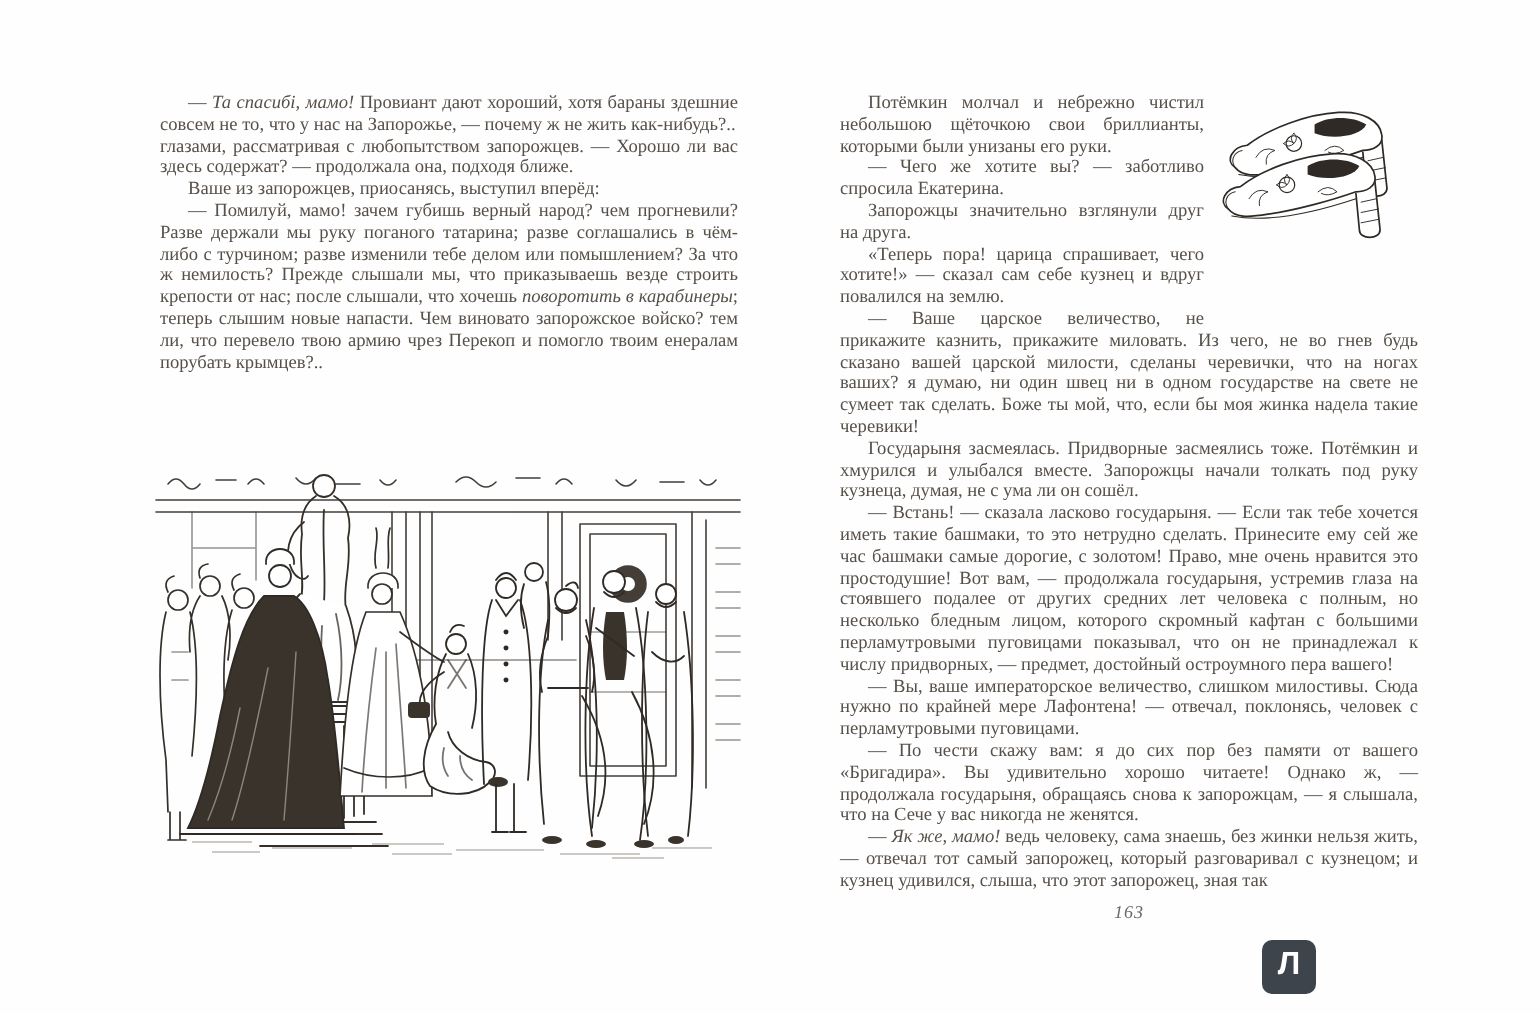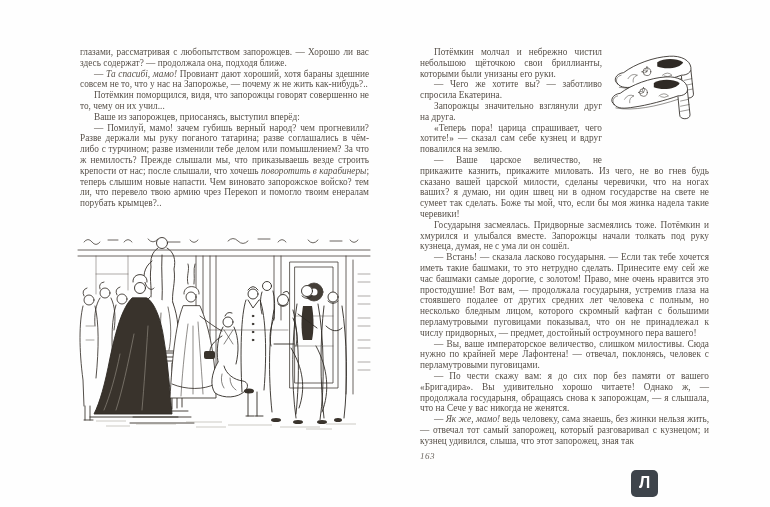--- a/index.html
+++ b/index.html
@@ -29,21 +29,21 @@
 
   .shoes-float {
     float:right;
     width:100px; height:111px;
     margin-left:7px; margin-bottom:1px;
   }
   .shoes-float svg { display:block; margin-top:2px; }
 
   .page-number {
     clear:both;
-    text-align:left;
+    text-align:center;
     font-style:italic;
     font-size:9px;
     color:#6d6761;
     margin-top:5px;
     letter-spacing:0.5px;
   }
 
   .watermark {
     position:absolute; left:631px; top:470px;
     width:27px; height:27px;
@@ -59,23 +59,22 @@
     line-height:1;
     transform:translateY(-1px);
   }
 </style>
 </head>
 <body>
 
 <div class="spread">
 
   <div class="page-col left-col">
+      <p class="para indent"><span>— </span><i>Та спасибі, мамо!</i><span> Провиант дают хороший, хотя бараны здешние совсем не то, что у нас на Запорожье, — почему ж не жить как-нибудь?..</span></p>
       <p class="para"><span>глазами, рассматривая с любопытством запорожцев. — Хорошо ли вас здесь содержат? — продолжала она, подходя ближе.</span></p>
-      <p class="para indent"><span>— </span><i>Та спасибі, мамо!</i><span> Провиант дают хороший, хотя бараны здешние совсем не то, что у нас на Запорожье, — почему ж не жить как-нибудь?..</span></p>
-      <p class="para indent"><span>Потёмкин поморщился, видя, что запорожцы говорят совершенно не то, чему он их учил...</span></p>
       <p class="para indent"><span>Ваше из запорожцев, приосанясь, выступил вперёд:</span></p>
       <p class="para indent"><span>— Помилуй, мамо! зачем губишь верный народ? чем прогневили? Разве держали мы руку поганого татарина; разве соглашались в чём-либо с турчином; разве изменили тебе делом или помышлением? За что ж немилость? Прежде слышали мы, что приказываешь везде строить крепости от нас; после слышали, что хочешь </span><i>поворотить в карабинеры</i><span>; теперь слышим новые напасти. Чем виновато запорожское войско? тем ли, что перевело твою армию чрез Перекоп и помогло твоим енералам порубать крымцев?..</span></p>
     </div>
 
   <div class="palace-illustration">
     <svg viewBox="0 0 296 198" width="296" height="198" xmlns="http://www.w3.org/2000/svg">
 
       <g stroke="#443e37" stroke-width="0.8" fill="none" stroke-linecap="round" stroke-linejoin="round">
         <path d="M2,16 H294"></path>
           <path d="M2,22 H294"></path>

